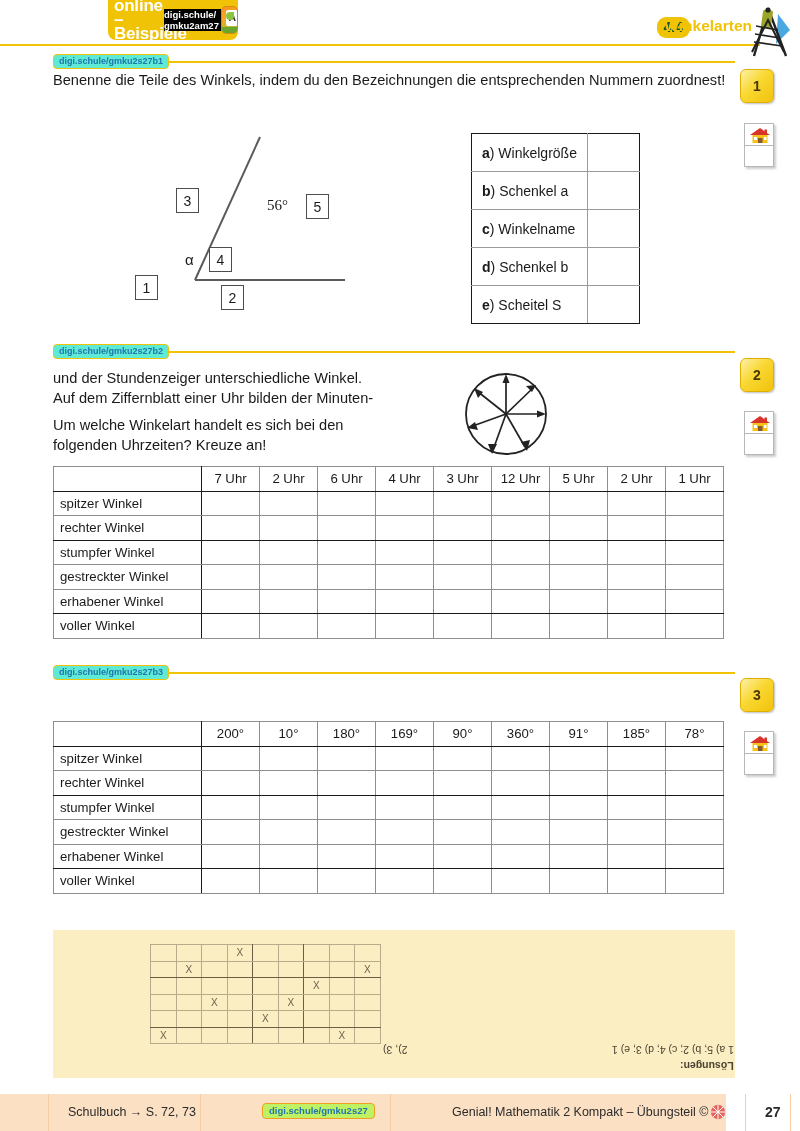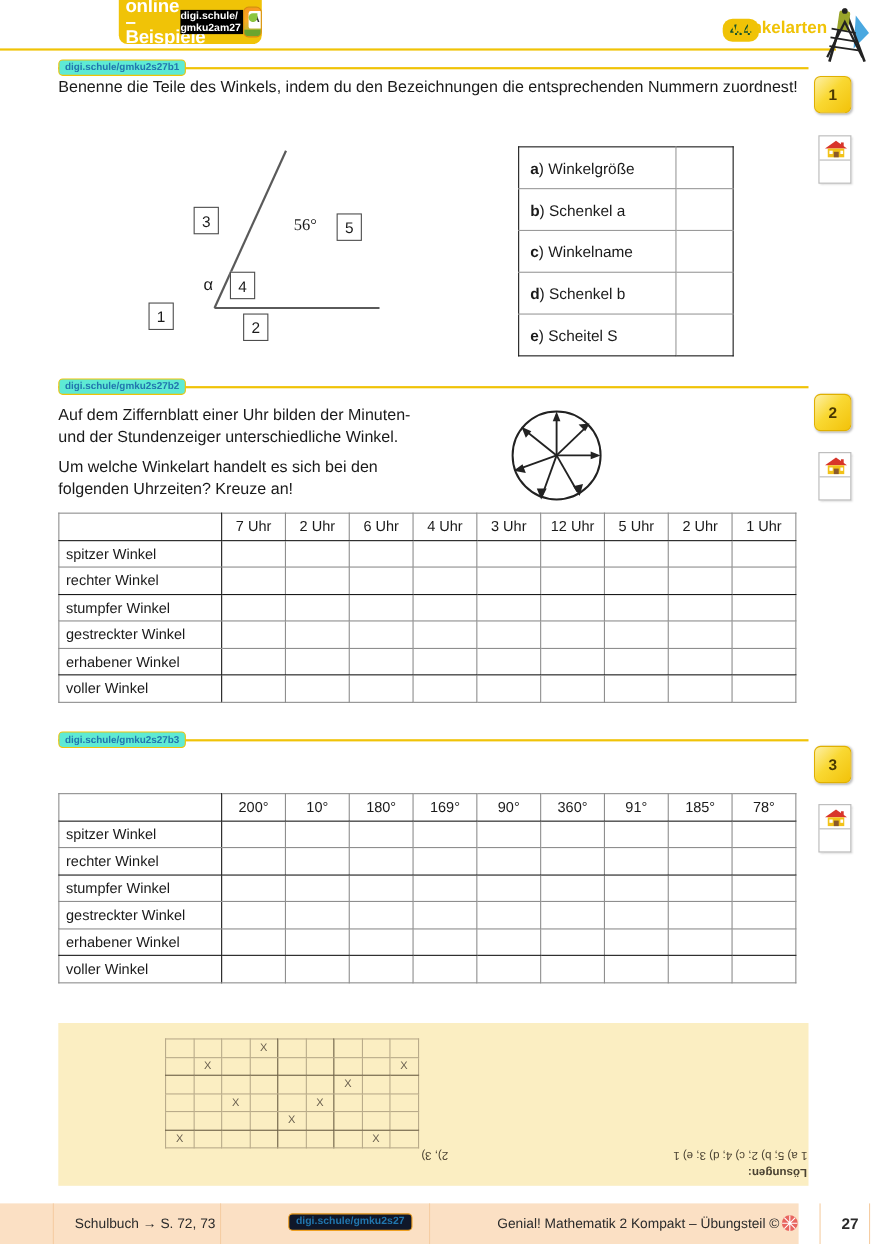--- a/index.html
+++ b/index.html
@@ -114,21 +114,21 @@
     position: absolute; border: 1.3px solid #4d4d4d;
     background: #ffffff; color: #1a1a1a;
     font-size: 14px; font-weight: 500;
     display: flex; align-items: center; justify-content: center;
   }
 
   
   table { border-collapse: collapse; }
   .abc-table {
     position: absolute; left: 471px; top: 133px;
-    width: 196px;
+    width: 169px;
     font-size: 14px;
   }
   .abc-table td {
     border: 1px solid #9a9a9a;
     height: 38px; padding: 0 0 0 10px; vertical-align: middle;
   }
   .abc-table td.ans { width: 52px; padding: 0; }
   .abc-table tr:first-child td { border-top: 1.6px solid #1a1a1a; }
   .abc-table tr:nth-child(2) td { border-top: 1.6px solid #1a1a1a; }
   .abc-table tr:nth-child(3) td { border-top: 1.6px solid #1a1a1a; }
@@ -187,21 +187,21 @@
     background: #fbe0c4;
   }
   #footer .inner { position: relative; width: 100%; height: 100%; }
   .foot-left {
     position: absolute; left: 68px; top: 11px;
     font-size: 12.5px; color: #2b2b2b;
   }
   .foot-divider { position: absolute; top: 0; width: 1px; height: 37px; background: #f5cda3; }
   .foot-url {
     position: absolute; left: 262px; top: 9px;
-    border: 1px solid #f0a020; border-radius: 4px; background: #0f172a;
+    border: 1px solid #f0a020; border-radius: 4px; background: #bef264;
     color: #2176ae; font-size: 9.5px; font-weight: bold;
     padding: 1px 6px 2px 6px;
   }
   .foot-center {
     position: absolute; left: 452px; top: 11px;
     font-size: 12.5px; color: #2b2b2b;
   }
   .foot-logo {
     position: absolute; left: 710px; top: 10px; width: 16px; height: 16px;
   }
@@ -302,22 +302,22 @@
         <td><b>e</b>) <span>Scheitel S</span></td>
         <td class="ans"></td>
       </tr>
     </tbody>
   </table>
 
   <div class="url-tag" style="left:53px; top:344px;">digi.schule/gmku2s27b2</div>
   <div class="section-rule" style="left:53px; top:351px; width:682px;"></div>
 
   <div class="task-text" style="left:53px; top:368px; width:400px;">
+    <div>und der Stundenzeiger unterschiedliche Winkel.</div>
     <div>Auf dem Ziffernblatt einer Uhr bilden der Minuten-</div>
-    <div>und der Stundenzeiger unterschiedliche Winkel.</div>
     <div style="height:7px;"></div>
     <div>Um welche Winkelart handelt es sich bei den</div>
     <div>folgenden Uhrzeiten? Kreuze an!</div>
   </div>
 
   <svg style="position:absolute; left:463px; top:371px;" width="86" height="86" viewBox="0 0 86 86">
     <circle cx="43" cy="43" r="40" fill="#fff" stroke="#222" stroke-width="1.8"></circle>
     <g stroke="#222" stroke-width="1.7" fill="none">
       <line x1="43" y1="43" x2="43" y2="6"></line>
       <line x1="43" y1="43" x2="70" y2="17"></line>

